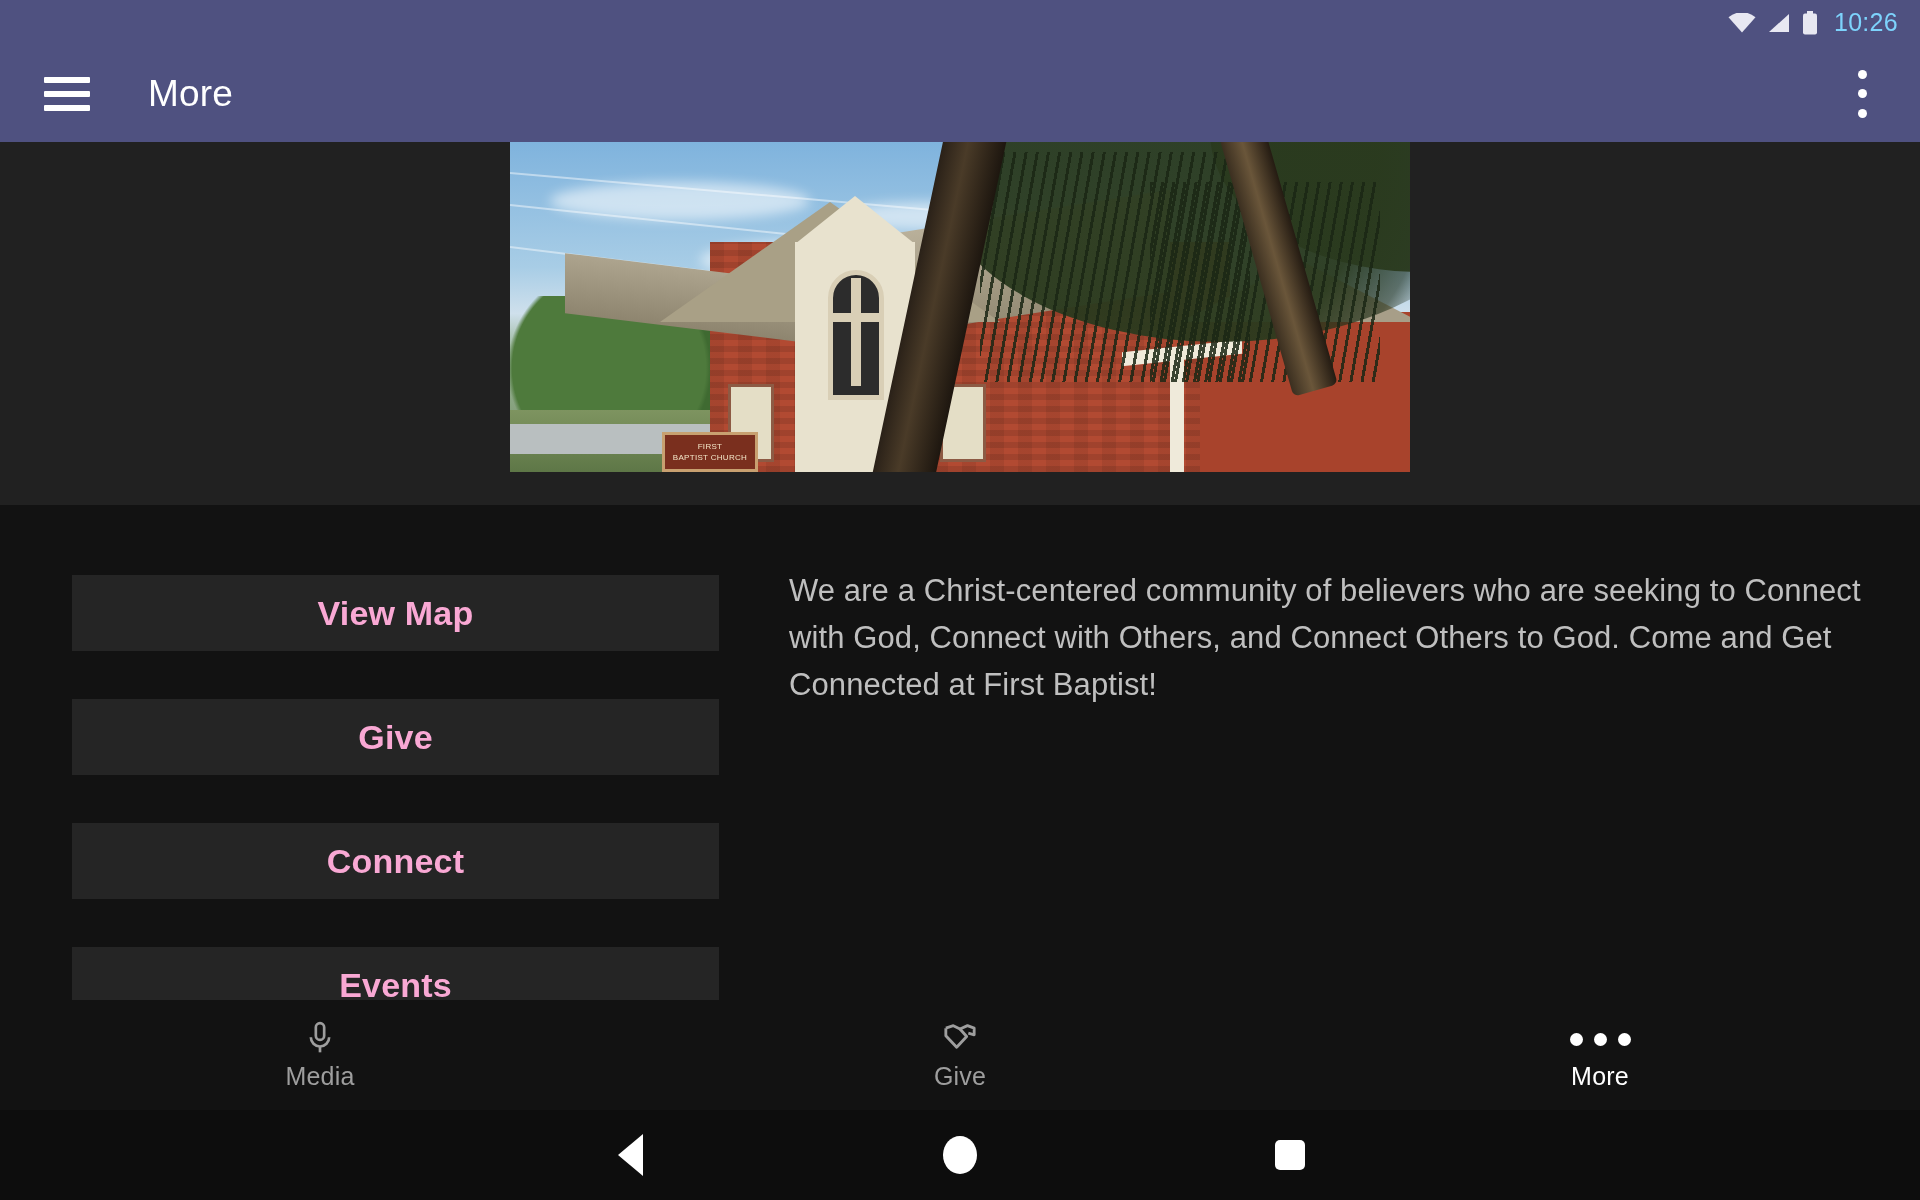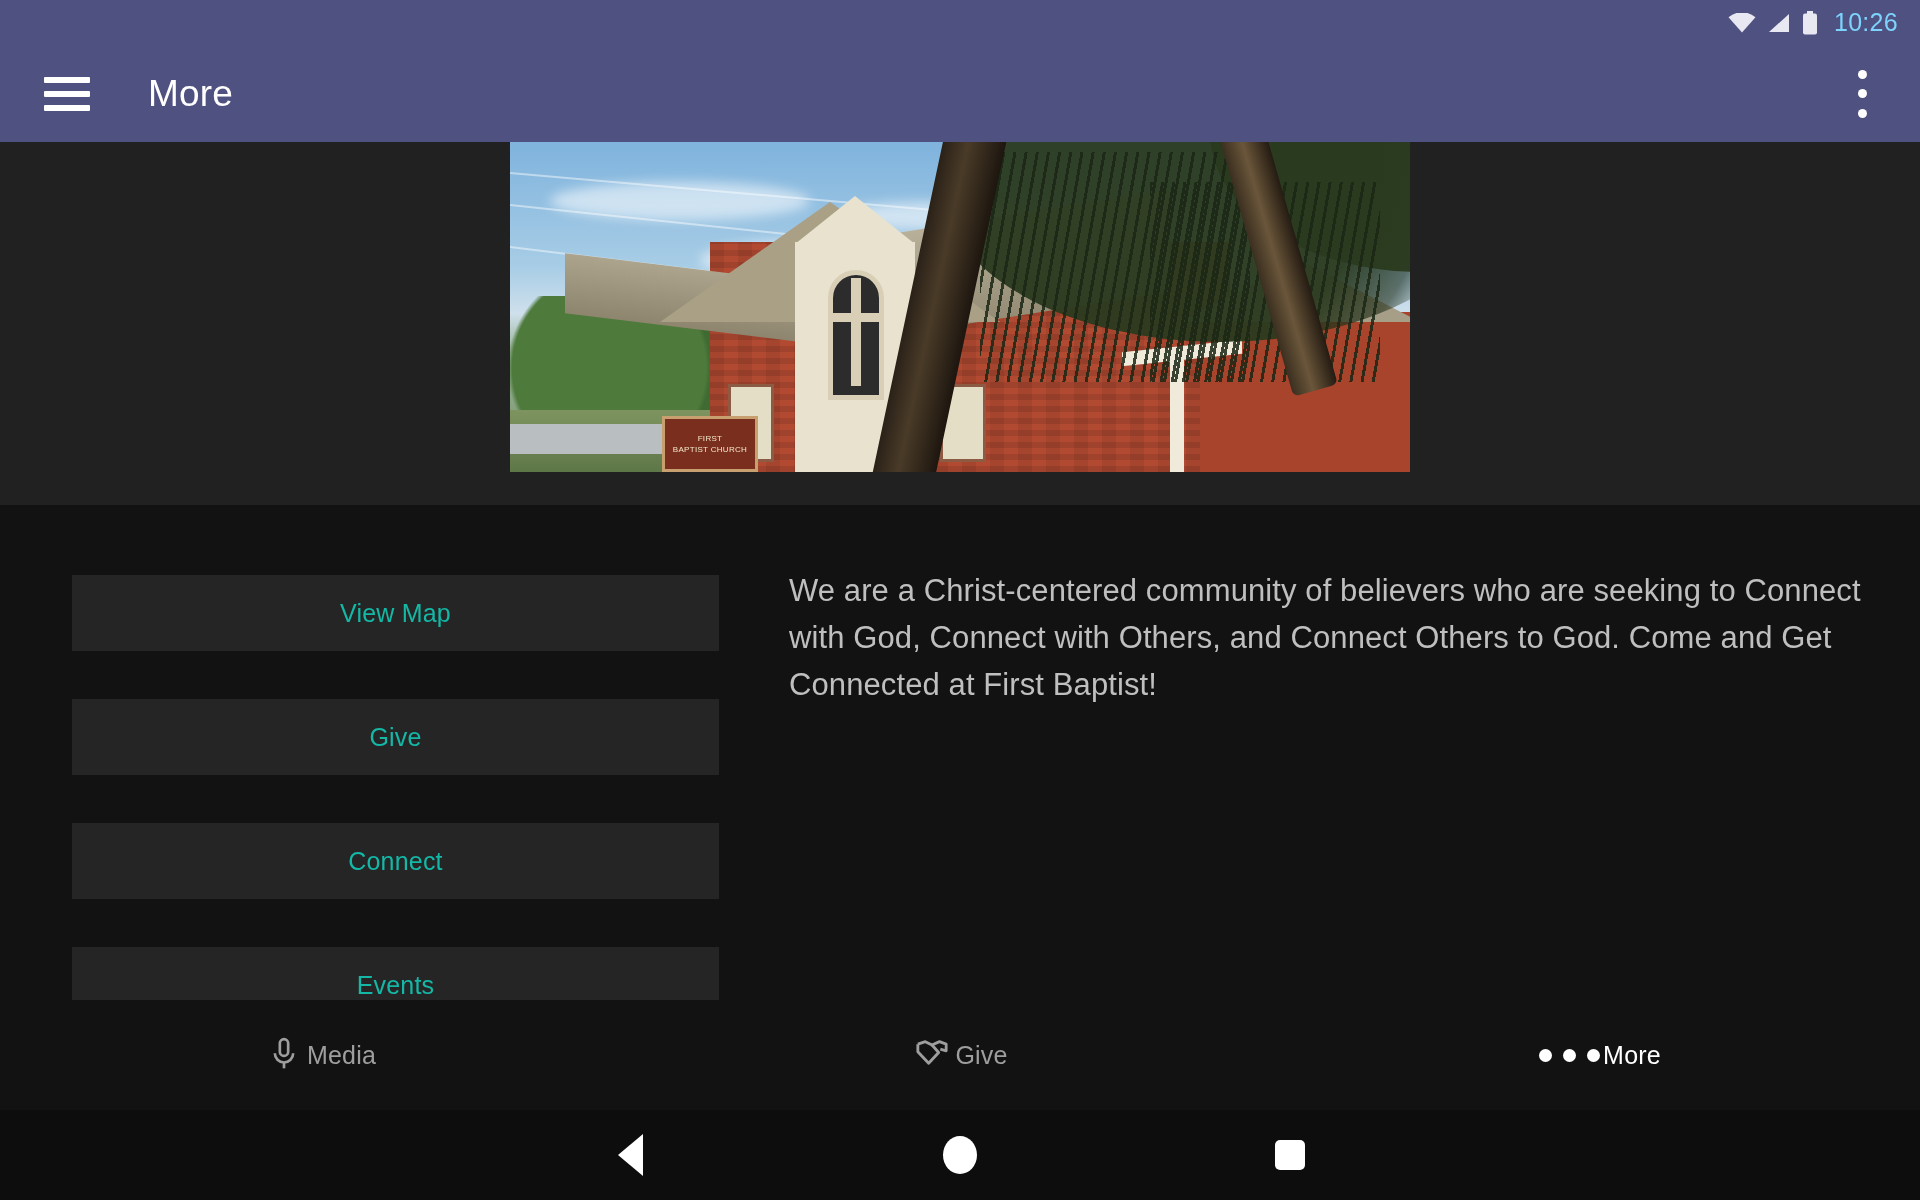--- a/index.html
+++ b/index.html
@@ -132,21 +132,21 @@
     border-bottom:62px solid #A79E88;
   }
   .portico{
     position:absolute; left:660px; bottom:0; width:14px; height:120px; background:#EFEADA;
   }
   .portico-top{
     position:absolute; left:612px; bottom:112px; width:120px; height:14px; background:#EFEADA;
     transform:skewY(-6deg);
   }
   .sign{
-    position:absolute; left:152px; bottom:0px; width:96px; height:56px;
+    position:absolute; left:152px; bottom:0px; width:96px; height:40px;
     background:#7A2F1E; border:3px solid #C8A070;
     display:flex; flex-direction:column; align-items:center; justify-content:center;
     color:#F3E6C8; font-size:8px; line-height:11px; text-align:center; letter-spacing:.3px;
   }
   .tree-trunk{
     position:absolute; left:440px; top:-30px; width:62px; height:400px;
     background:linear-gradient(90deg,#2a2118,#4a3b28 40%,#1d160f);
     transform:rotate(12deg); transform-origin:top center; border-radius:8px;
   }
   .tree-trunk2{
@@ -167,35 +167,35 @@
   .content{
     position:absolute; left:0; top:505px; width:1920px; height:495px;
     background:#121212; overflow:hidden;
   }
   .btn-col{
     position:absolute; left:72px; top:70px; width:647px;
   }
   .list-btn{
     width:647px; height:76px; background:#252525;
     display:flex; align-items:center; justify-content:center;
-    color:#14b8a6; font-size:25px; font-weight:400;
+    color:#f9a8d4; font-size:34px; font-weight:700;
     margin-bottom:48px; cursor:pointer; letter-spacing:.2px;
   }
   .desc{
     position:absolute; left:789px; top:62px; width:1090px;
     color:#BFBFBF; font-size:31px; line-height:47px; letter-spacing:.1px;
   }
 
   
   .tabbar{
     position:absolute; left:0; top:1000px; width:1920px; height:110px;
     background:#121212; display:flex; align-items:center;
   }
   .tab{
-    flex:1; height:110px; display:flex; flex-direction:row;
+    flex:1; height:110px; display:flex; flex-direction:column;
     align-items:center; justify-content:center; gap:3px; cursor:pointer;
   }
   .tab-label{ font-size:25px; color:#9E9E9E; letter-spacing:.2px; }
   .tab.active .tab-label{ color:#FFFFFF; }
   .tab svg{ display:block; }
   .dots3{ display:flex; gap:11px; height:40px; align-items:center; }
   .dots3 i{ width:13px; height:13px; border-radius:50%; background:#FFFFFF; display:block; }
 
   
   .navbar{

